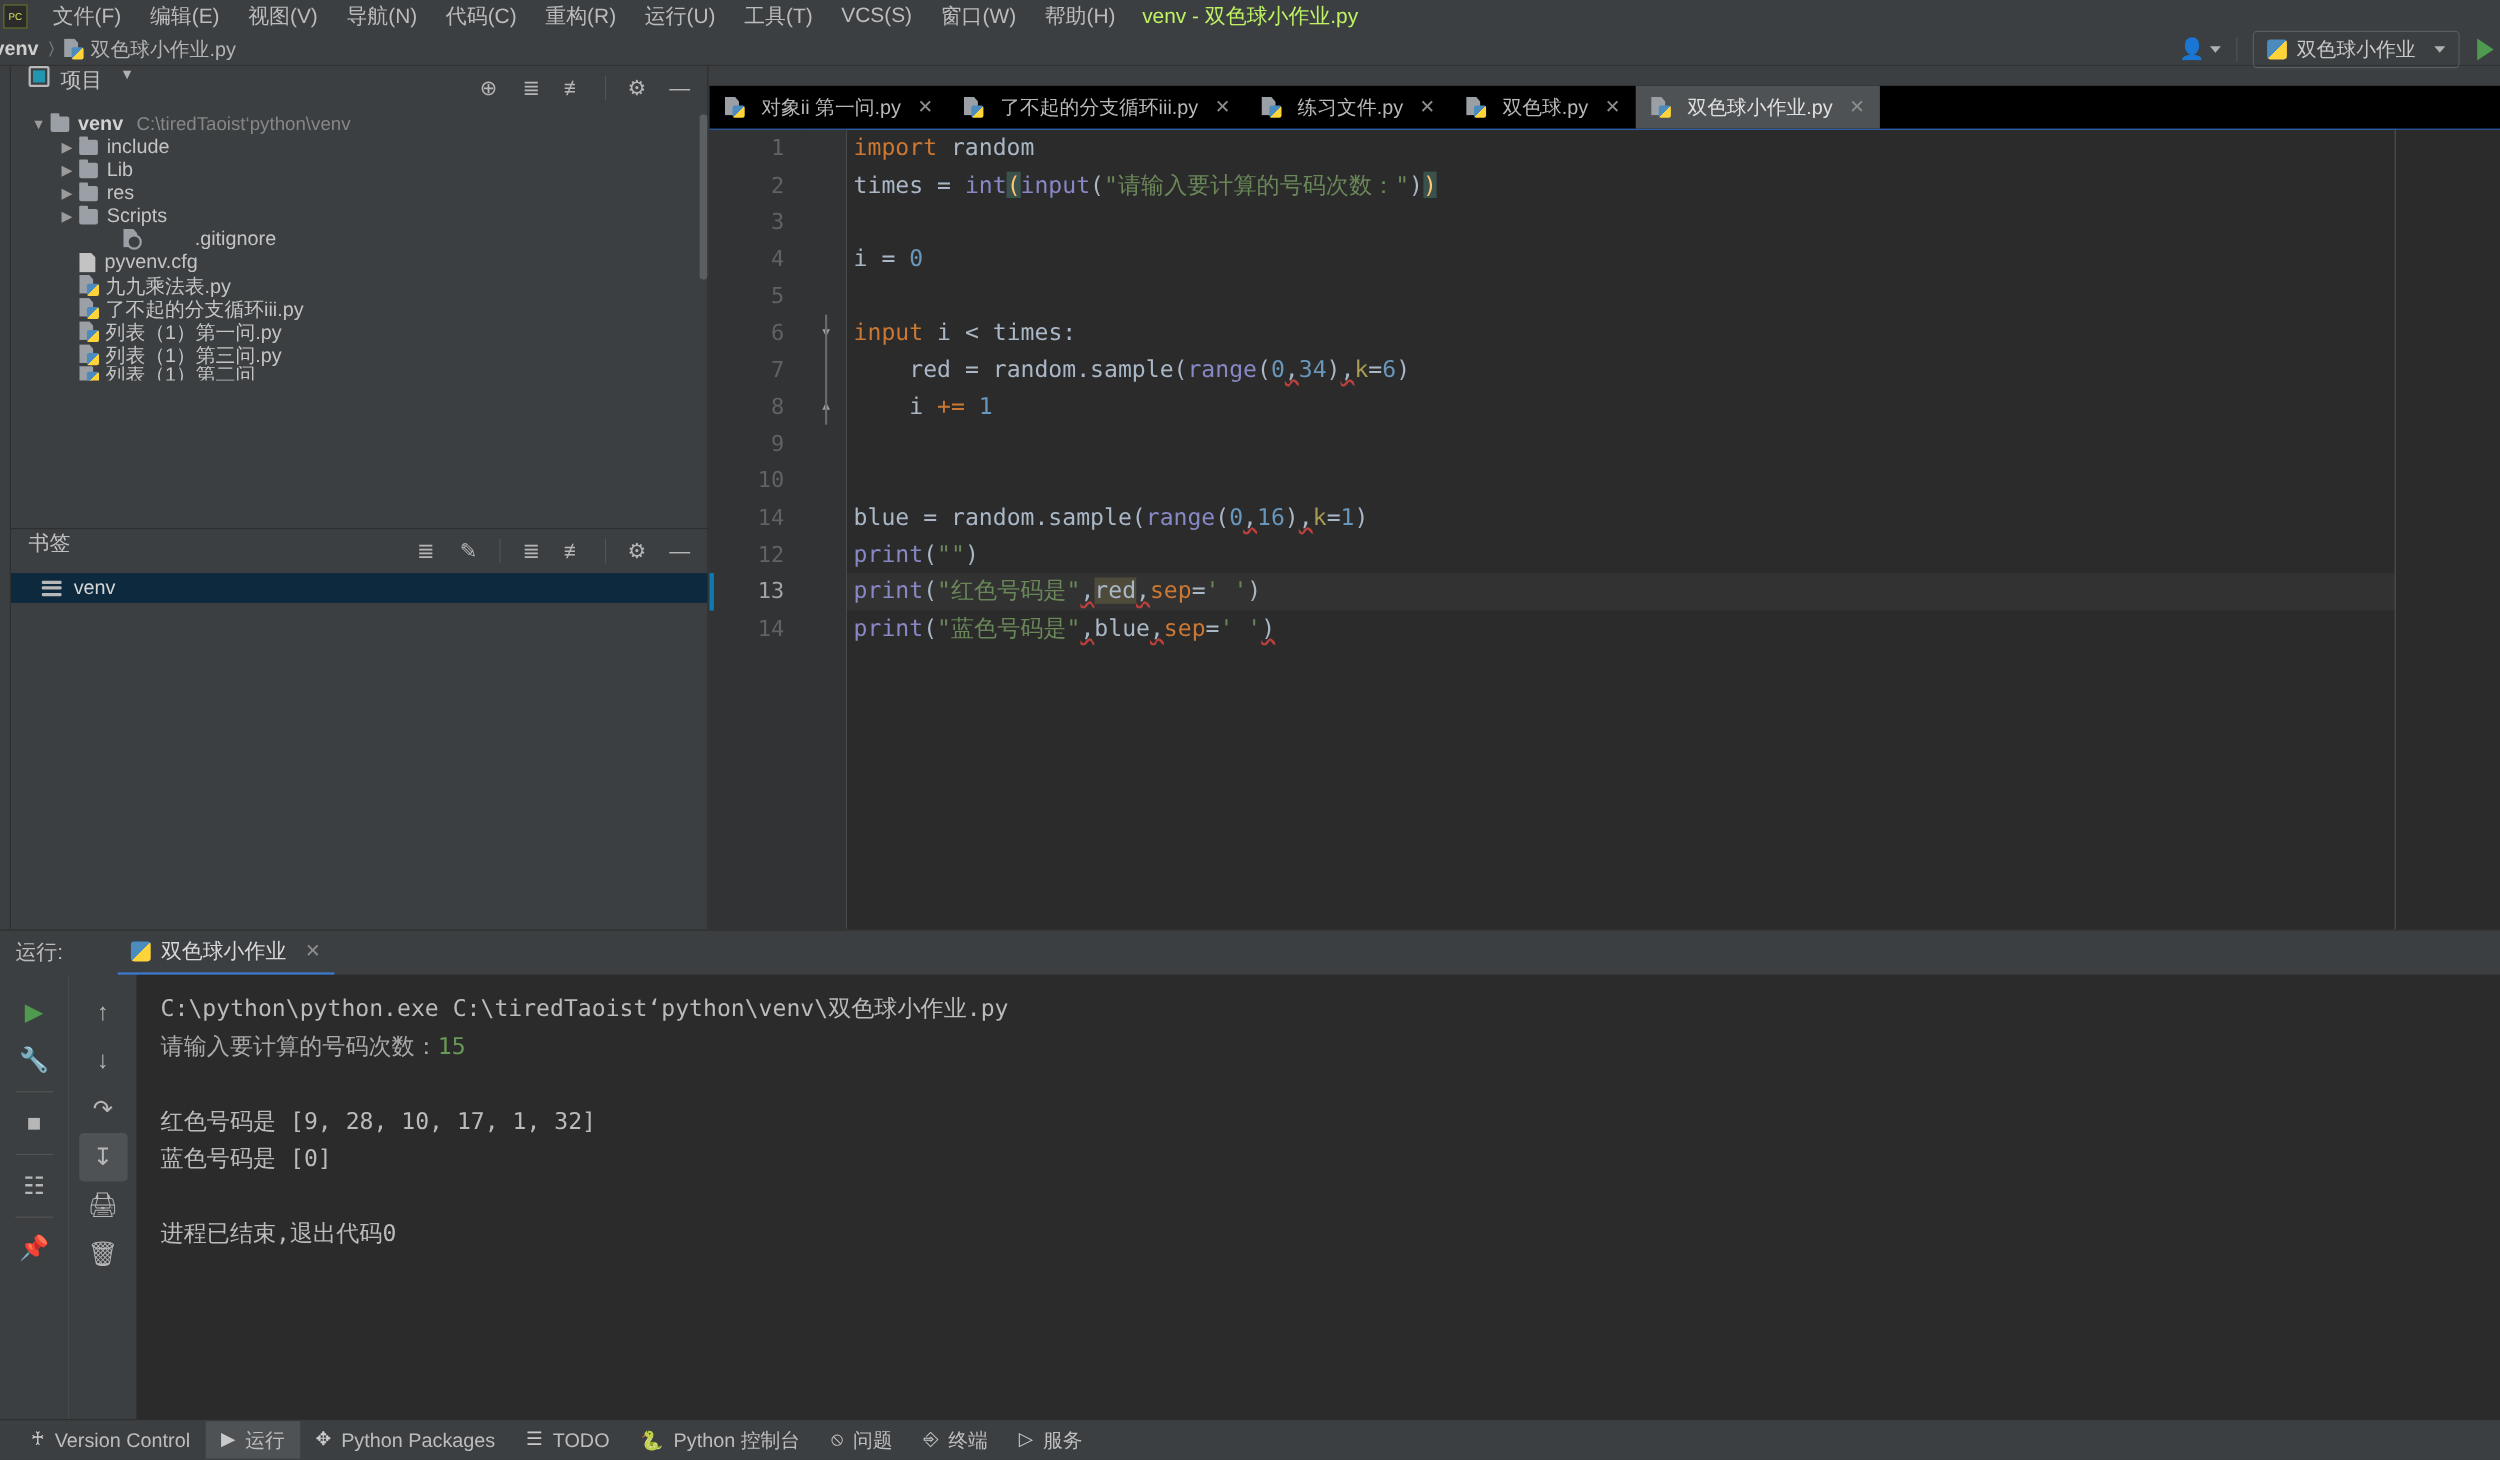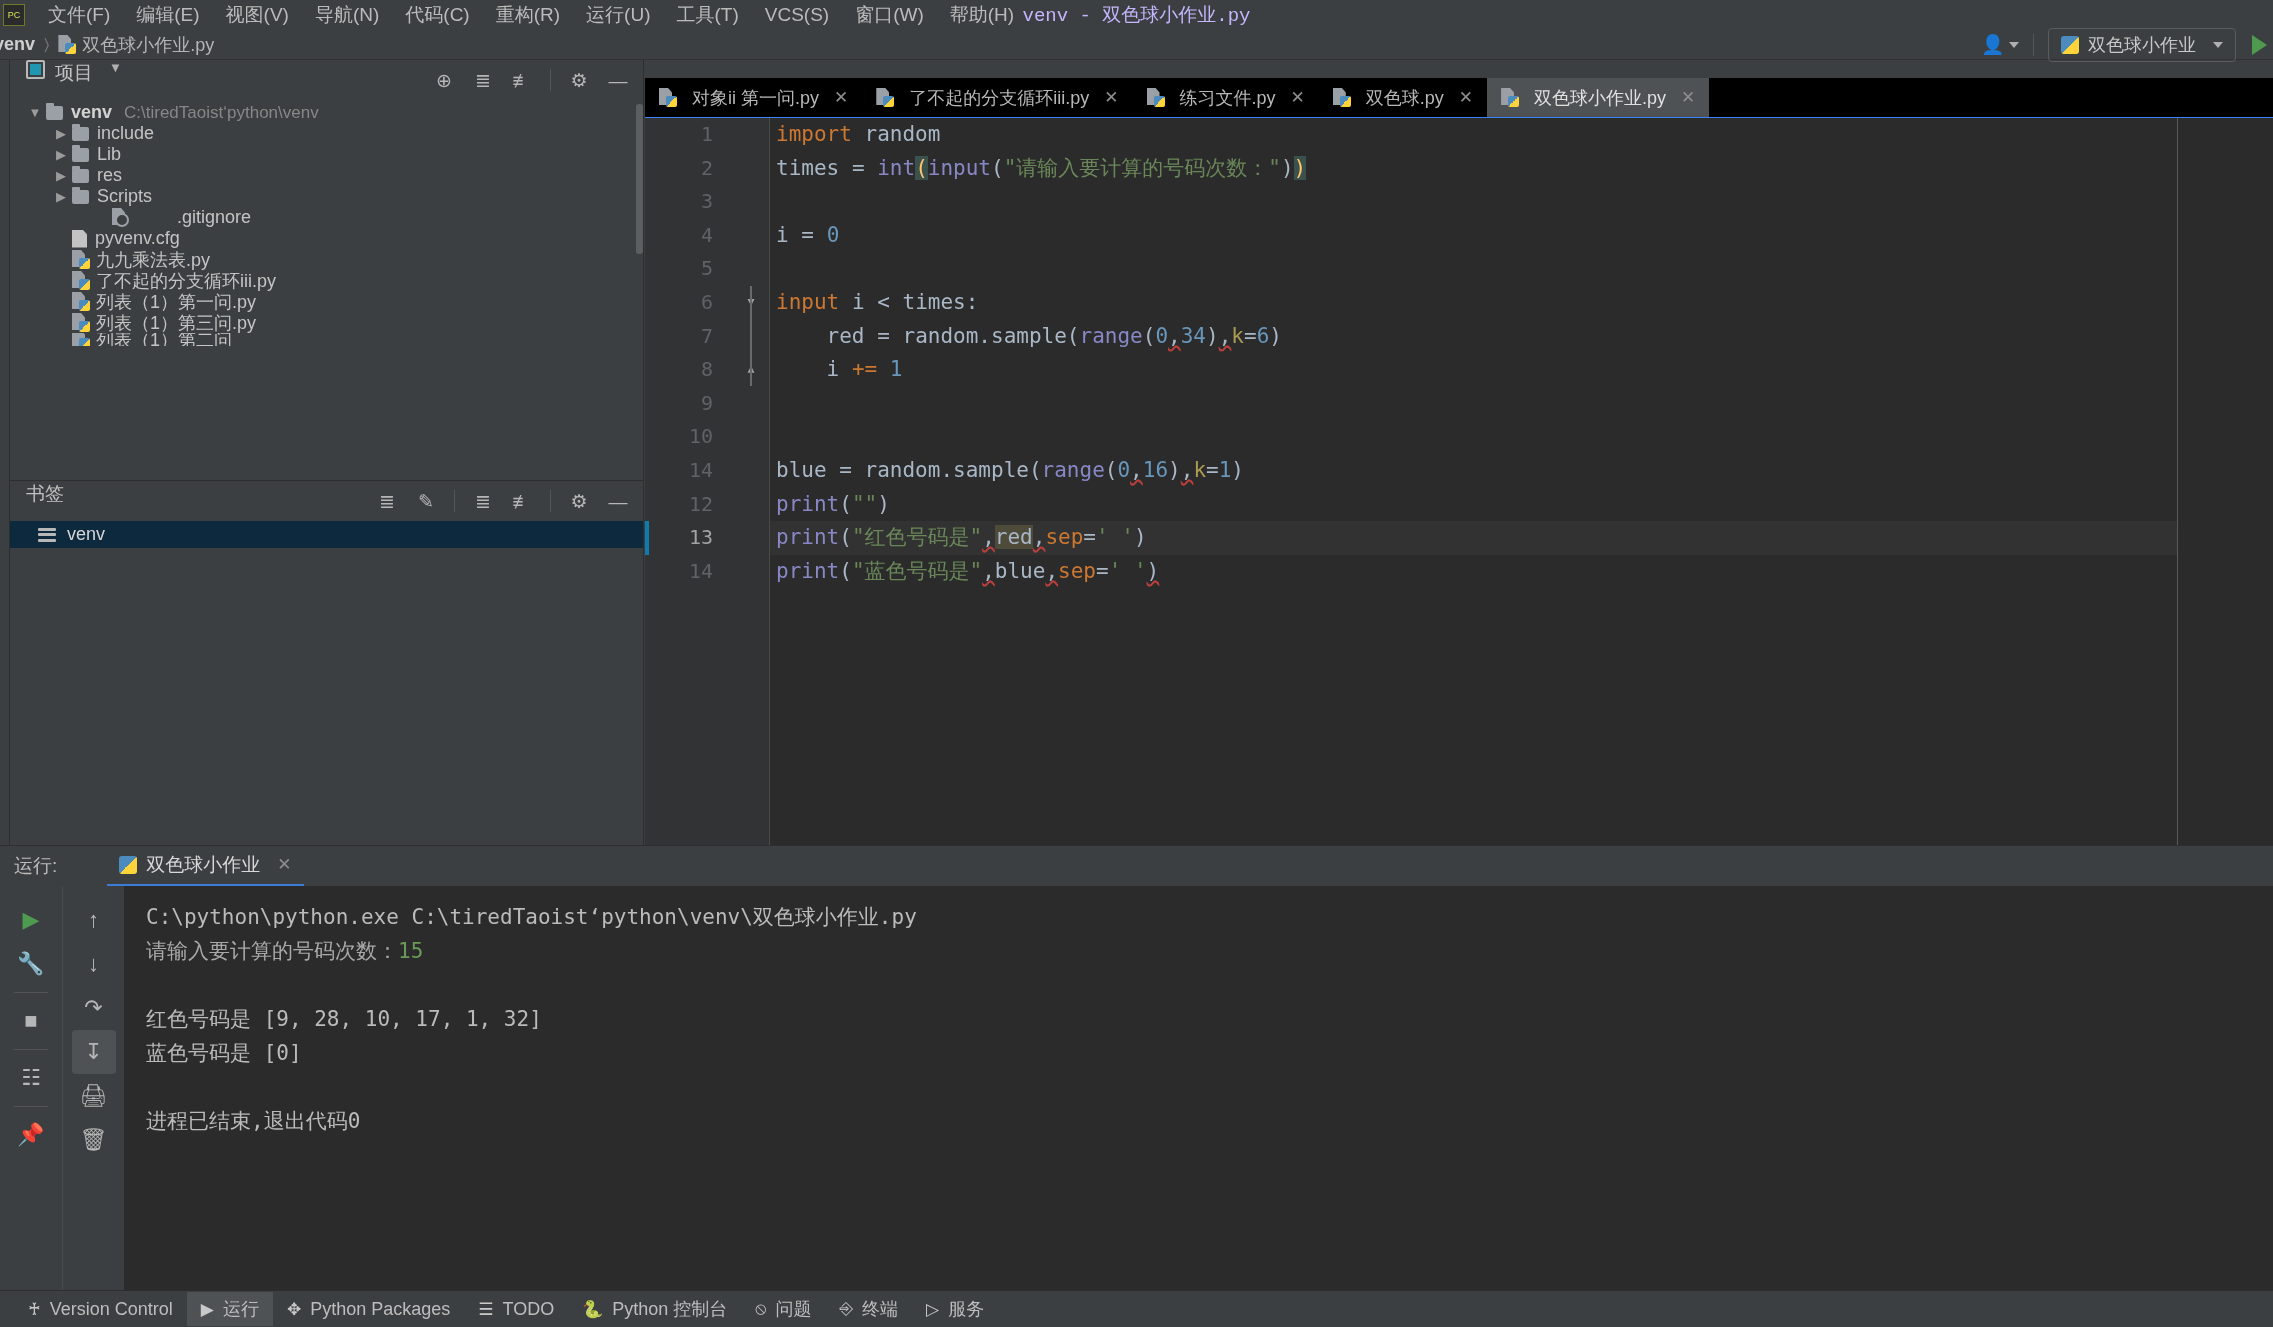--- a/index.html
+++ b/index.html
@@ -24,21 +24,21 @@
     font-size:9px; color:#d4e157; font-family:"Liberation Sans",sans-serif;
     line-height:1;
   }
   .menu-item {
     color:#bbbbbb; font-size:19px; padding:2px 13px; cursor:default;
     white-space:nowrap;
   }
   .win-title {
     position:absolute; left:0; top:0; width:2273px; height:30px;
     display:flex; align-items:center; justify-content:center;
-    color:#c4b5fd; font-size:19px; pointer-events:none;font-family:Liberation Mono, monospace;
+    color:#bef264; font-size:19px; pointer-events:none;
   }
 
   
   .navbar {
     position:absolute; left:0; top:30px; width:2273px; height:30px;
     background:#3c3f41; display:flex; align-items:center;
     border-bottom:1px solid #323232;
   }
   .crumb { display:flex; align-items:center; color:#b4b4b4; font-size:18px; }
   .crumb.bold { font-weight:bold; color:#cfcfcf; }

